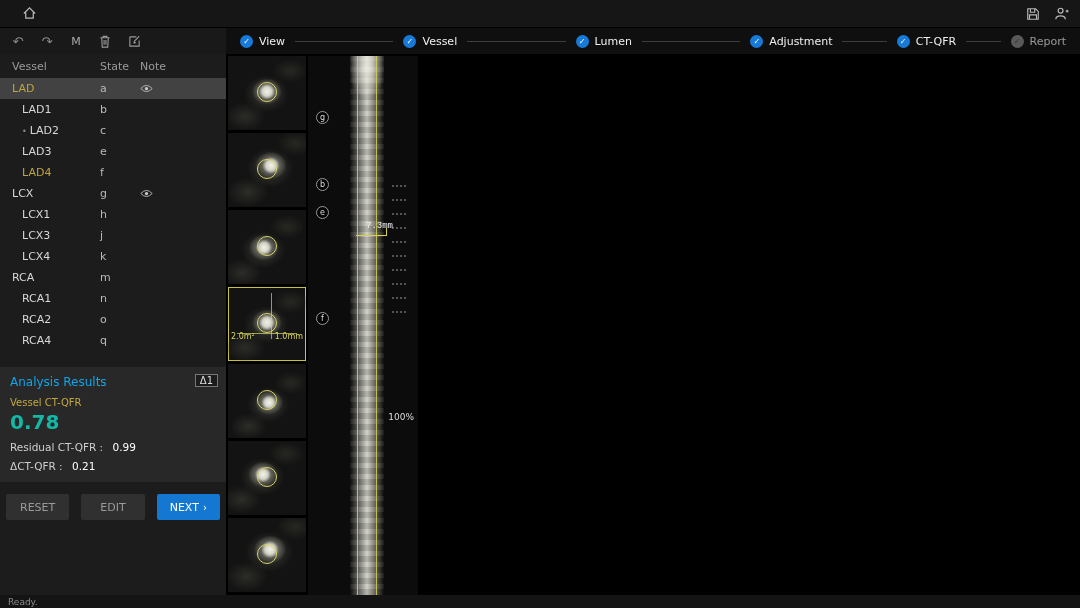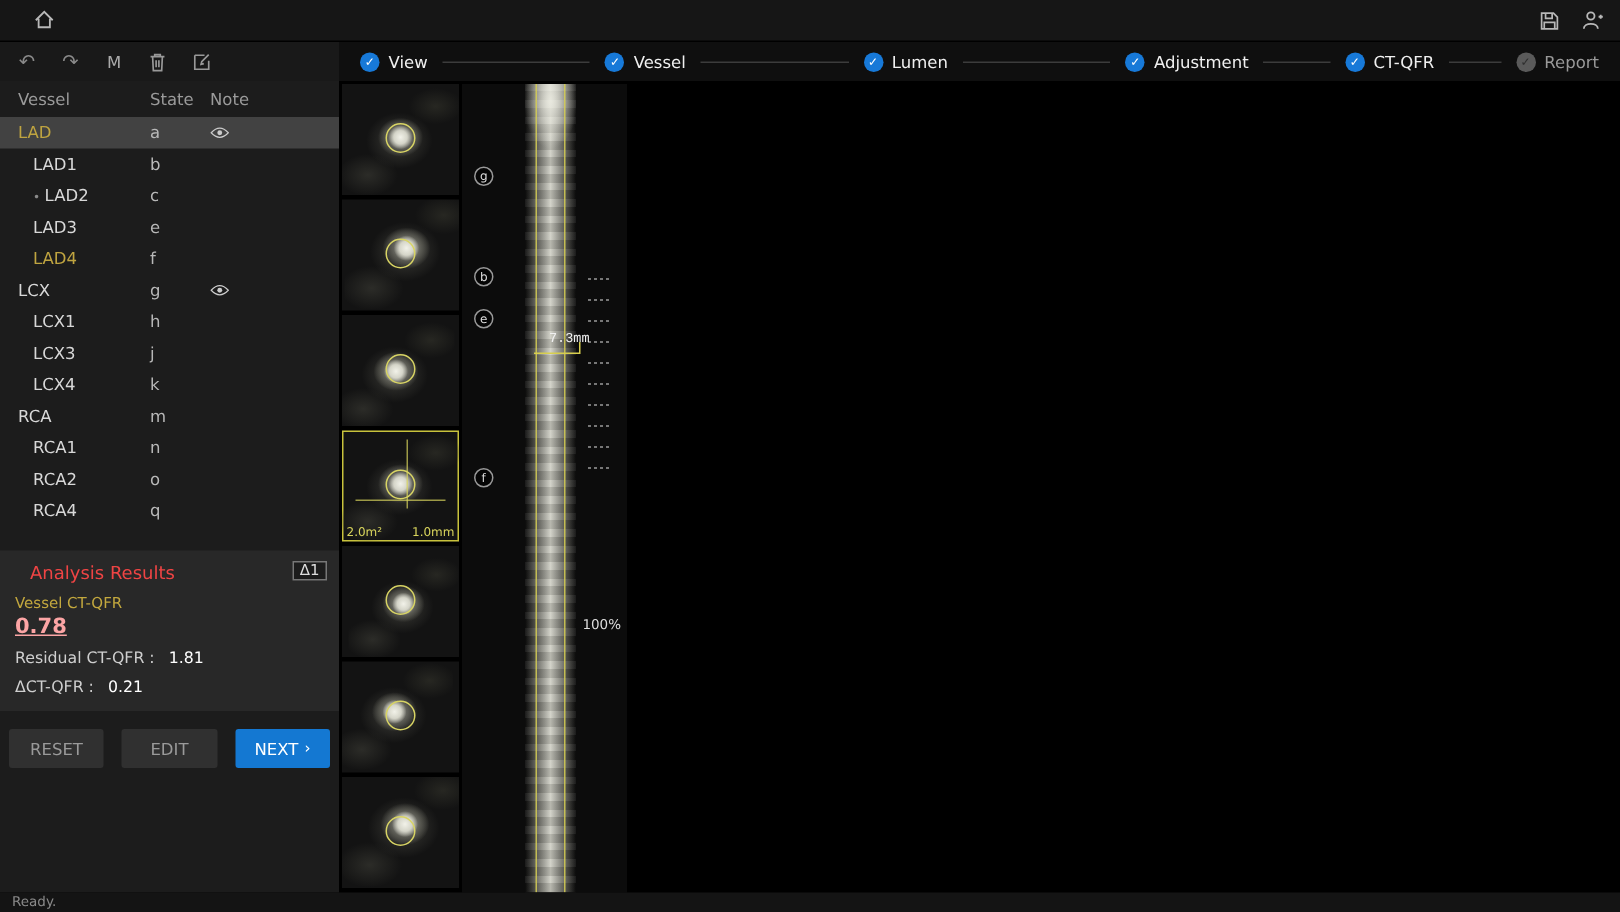--- a/index.html
+++ b/index.html
@@ -30,24 +30,24 @@
   .vrow .vname { width:100px; padding-left:12px; }
   .vrow .vname.sub { padding-left:22px; }
   .vrow .vstate { width:40px; color:#b8b8b8; }
   .vrow .vnote { width:50px; display:flex; align-items:center; }
   .vrow.selected { background:#424242; }
   .vrow.selected .vname { color:#e2c44e; }
   .vrow.hl .vname { color:#bfa440; }
   .marker-dot { color:#8a8a8a; margin-right:3px; font-size:8px; }
 
   .analysis { margin-top:16px; background:#282828; padding:8px 10px 10px; position:relative; }
-  .analysis .a-title { font-size:12px; color:#ef4444;margin-left:10px; }
+  .analysis .a-title { font-size:12px; color:#0ea5e9; }
   .analysis .a-badge { position:absolute; right:8px; top:7px; border:1px solid #777; padding:0 4px; font-size:10px; color:#ddd; background:#1c1c1c; }
   .analysis .a-vessel-label { margin-top:8px; font-size:10px; color:#c3a83e; }
-  .analysis .a-vessel-value { font-size:14px; font-weight:bold; color:#fca5a5; margin-top:2px;text-decoration:underline; }
+  .analysis .a-vessel-value { font-size:20px; font-weight:bold; color:#14b8a6; margin-top:2px; }
   .analysis .a-line { margin-top:7px; font-size:10.5px; color:#cfcfcf; }
   .analysis .a-line .a-val { margin-left:6px; color:#fff; }
 
   .actions { display:flex; gap:12px; padding:12px 6px 0; }
   .btn { height:26px; flex:1; display:flex; align-items:center; justify-content:center; font-size:11px;
     background:#303030; color:#9a9a9a; border-radius:2px; cursor:pointer; }
   .btn.primary { background:#1478d2; color:#fff; }
   .btn .arrow { margin-left:4px; font-size:10px; }
 
   
@@ -72,21 +72,21 @@
       radial-gradient(ellipse 18px 12px at 80% 20%, #272722 0%, transparent 100%);
   }
   .thumb:nth-child(2) .blob { transform:translate(4px,-3px) scale(1.06); }
   .thumb:nth-child(3) .blob { transform:translate(-3px,2px); }
   .thumb:nth-child(5) .blob { transform:translate(2px,3px) scale(.94); }
   .thumb:nth-child(6) .blob { transform:translate(-4px,-2px); }
   .thumb:nth-child(7) .blob { transform:translate(3px,-4px) scale(1.08); }
   .thumb .ring { position:absolute; left:50%; top:48%; width:20px; height:20px; margin:-10px 0 0 -10px;
     border:1px solid #d8d464; border-radius:50%; }
   .thumb.selected { outline:1px solid #c8c23c; outline-offset:-1px; }
-  .thumb .tl { position:absolute; bottom:2px; left:3px; font-size:8px; color:#d8d45c; }
+  .thumb .tl { position:absolute; bottom:20px; left:3px; font-size:8px; color:#d8d45c; }
   .thumb .tl.tr { left:auto; right:3px; }
   .cline { position:absolute; background:rgba(216,212,92,.7); }
   .cline.v { left:55%; top:8%; bottom:30%; width:1px; }
   .cline.h { left:12%; right:12%; top:62%; height:1px; }
 
   
   .cpr { left:308px; top:56px; width:110px; height:539px; background:#0c0c0c; position:relative; overflow:hidden; }
   .cpr-vessel { position:absolute; left:42px; top:0; width:34px; height:100%;
     background:
       radial-gradient(ellipse 26px 46px at 50% 2%, rgba(235,235,225,.9), transparent 70%),
@@ -269,21 +269,21 @@
       </div>
     </div>
 
   <div class="analysis">
     <div class="a-title">Analysis Results</div>
     <div class="a-badge">Δ1</div>
     <div class="a-vessel-label">Vessel CT-QFR</div>
     <div class="a-vessel-value">0.78</div>
     <div class="a-line">
       <span>Residual CT-QFR :</span>
-      <span class="a-val">1.81</span>
+      <span class="a-val">0.99</span>
     </div>
     <div class="a-line">
       <span>ΔCT-QFR :</span>
       <span class="a-val">0.21</span>
     </div>
   </div>
 
   <div class="actions">
     <div class="btn">
         <span>RESET</span>

